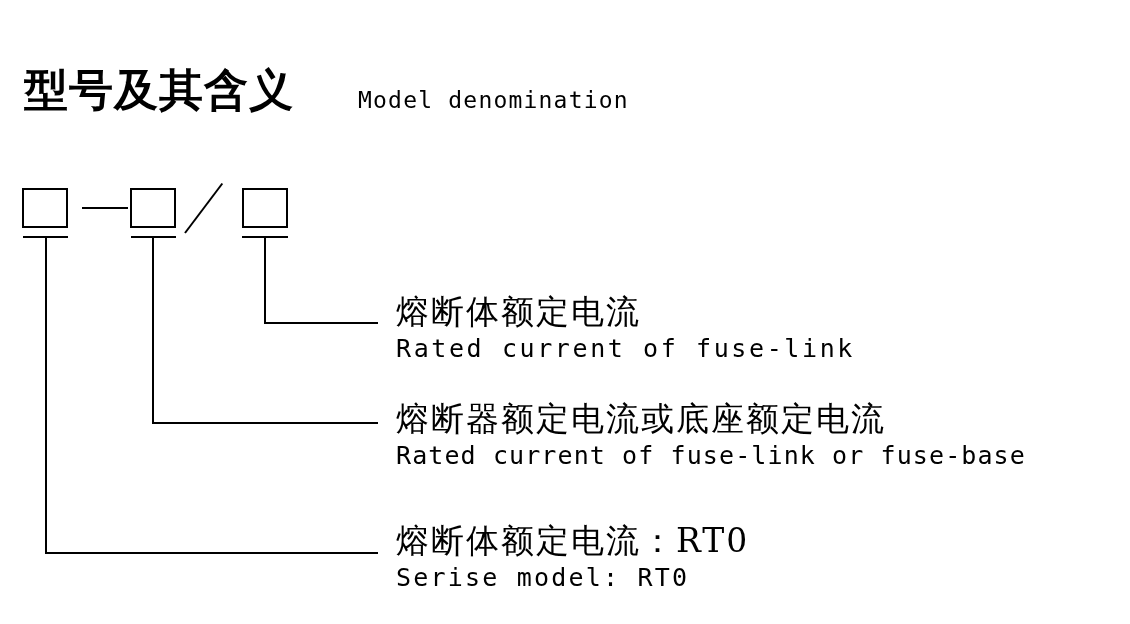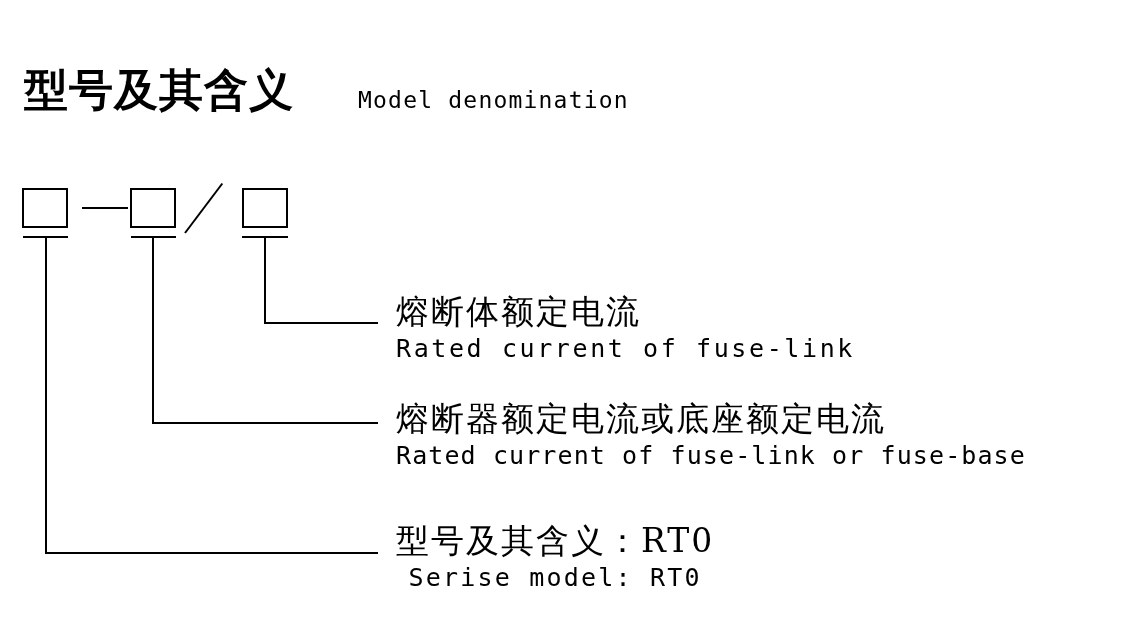--- a/index.html
+++ b/index.html
@@ -97,21 +97,21 @@
     white-space: nowrap;
   }
   .desc-en {
     font-family: "DejaVu Sans Mono", "Liberation Mono", monospace;
     font-size: 25px;
     line-height: 34px;
     white-space: nowrap;
   }
   .desc-en.wide  { letter-spacing: 2.6px; }
   .desc-en.mid   { letter-spacing: 1.1px; }
-  .desc-en.tight { letter-spacing: 2.2px; text-align: center; }
+  .desc-en.tight { letter-spacing: 2.2px; }
 </style>
 </head>
 <body>
 
 <div id="page">
 
   <div class="title-cn">型号及其含义</div>
   <div class="title-en">Model denomination</div>
 
   <div class="sym-box" style="left:22px; top:188px; width:46px; height:40px;"></div>
@@ -140,17 +140,17 @@
     <div class="desc-cn">熔断体额定电流</div>
     <div class="desc-en wide">Rated current of fuse-link</div>
   </div>
 
   <div class="desc" style="top:399px;">
     <div class="desc-cn">熔断器额定电流或底座额定电流</div>
     <div class="desc-en mid">Rated current of fuse-link or fuse-base</div>
   </div>
 
   <div class="desc" style="top:521px;">
-    <div class="desc-cn">型号及其含义：RT0</div>
+    <div class="desc-cn">熔断体额定电流：RT0</div>
     <div class="desc-en tight">Serise model: RT0</div>
   </div>
 
 </div>
 
 </body></html>

